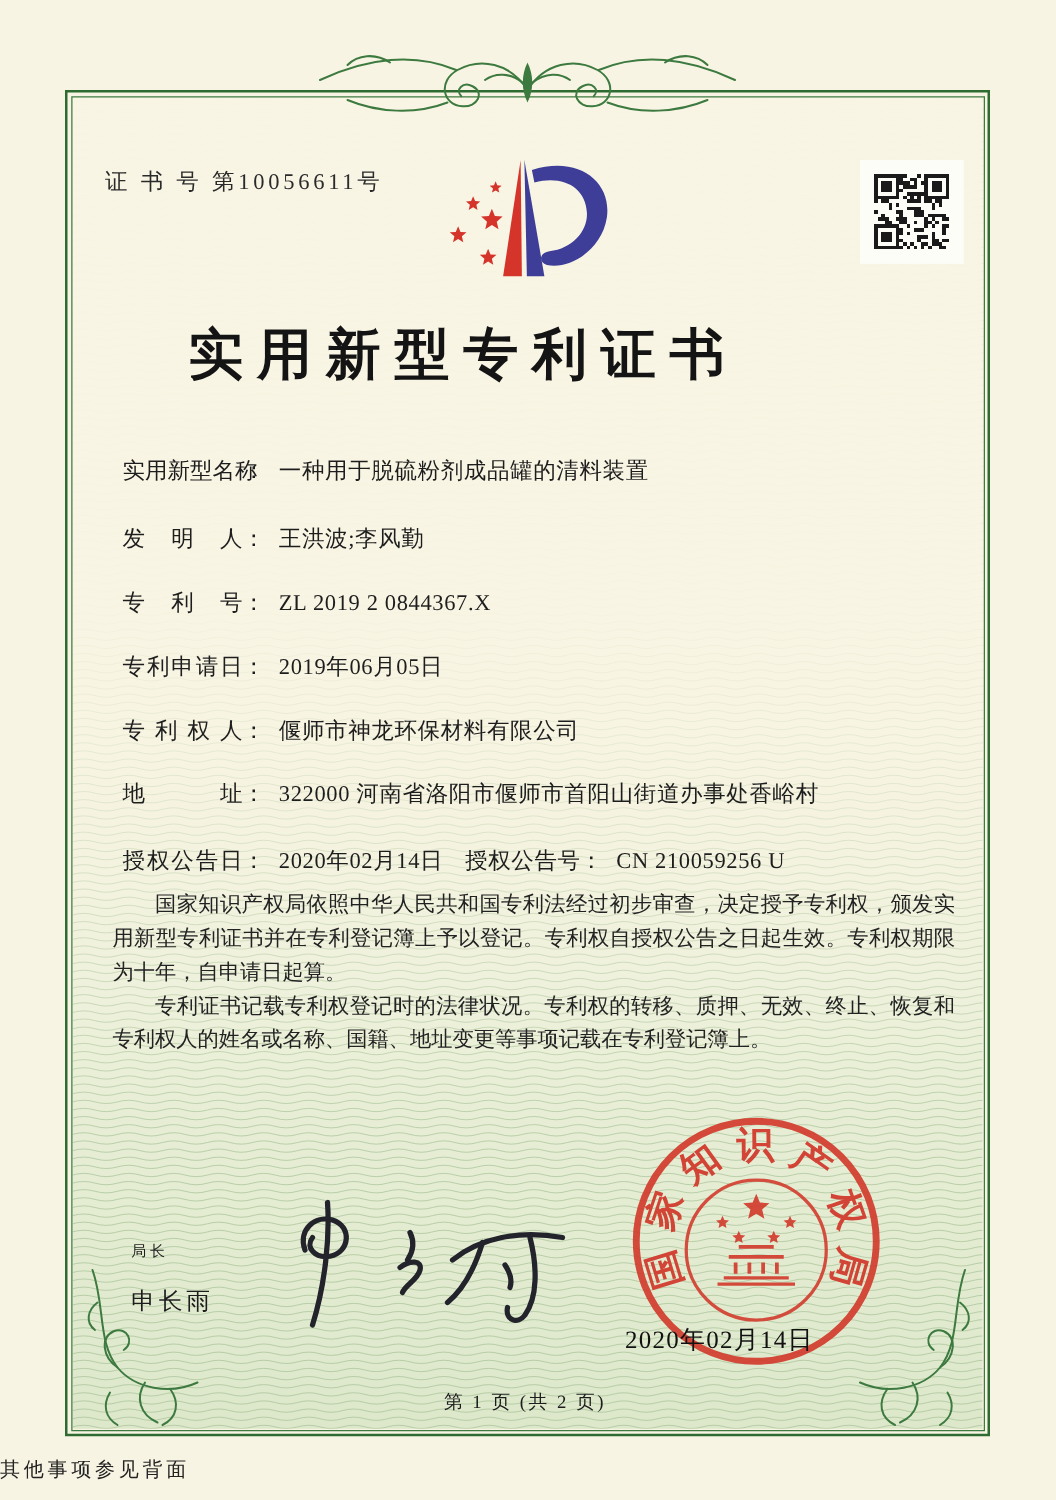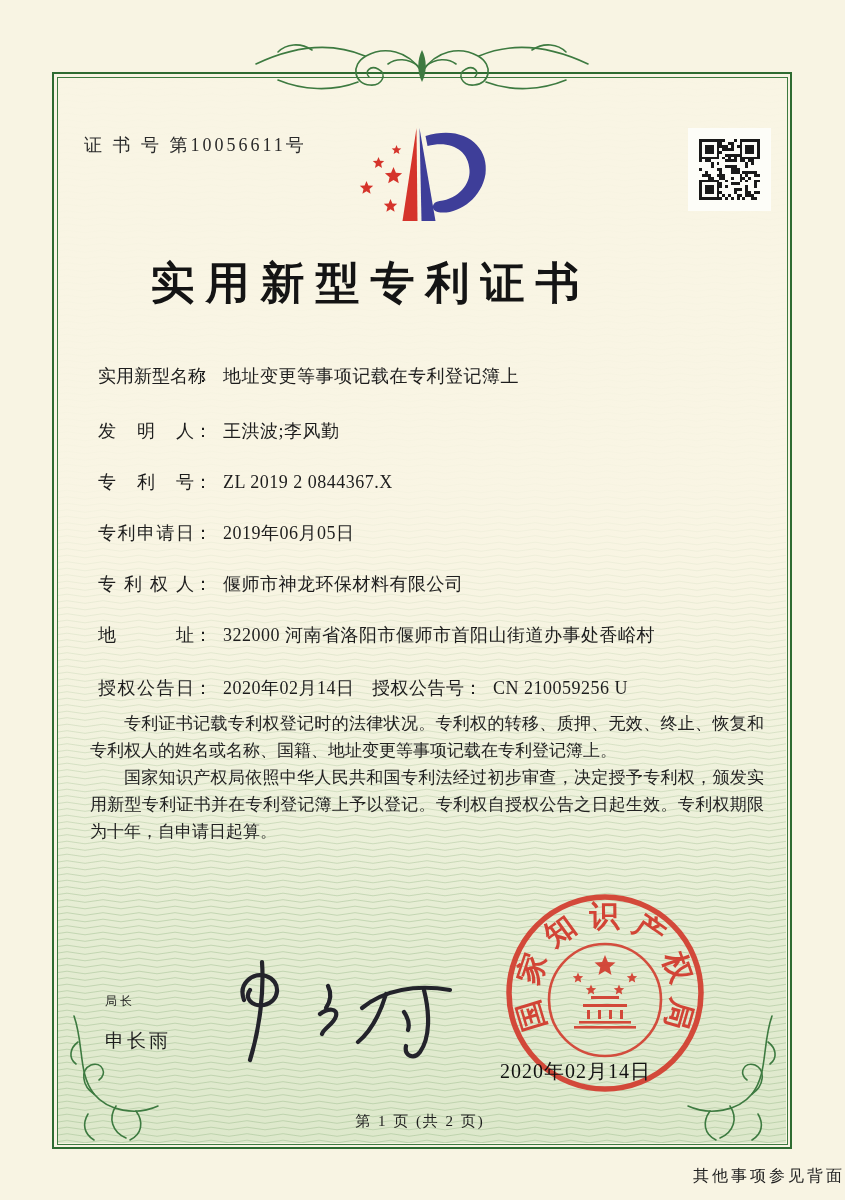--- a/index.html
+++ b/index.html
@@ -35,21 +35,21 @@
   .sig{position:absolute;left:228px;top:956px;}
   .sig path{fill:none;stroke:#23232b;stroke-width:4.2;stroke-linecap:round;stroke-linejoin:round;}
   .seal{position:absolute;left:500px;top:888px;}
   .seal .ringc{fill:none;stroke:#d23c2e;stroke-width:5.5;opacity:.93;}
   .sealchar{font-size:30px;font-weight:bold;fill:#d23c2e;text-anchor:middle;
             font-family:"Liberation Serif","DejaVu Serif",serif;opacity:.95;}
   .emb{fill:#d23c2e;opacity:.92;}
   .embline{fill:none;stroke:#d23c2e;stroke-width:2.6;opacity:.9;}
   .seal-date{position:absolute;left:500px;top:1058px;font-size:20px;letter-spacing:1px;color:#111;}
   .pagefoot{position:absolute;left:52px;width:736px;top:1112px;text-align:center;font-size:15px;letter-spacing:2px;}
-  .backnote{position:absolute;left:0;width:845px;top:1166px;text-align:right;font-size:16px;letter-spacing:3px;color:#222;}
+  .backnote{position:absolute;left:0;width:845px;top:1166px;text-align:left;font-size:16px;letter-spacing:3px;color:#222;}
   
   .orn{position:absolute;}
   .orn path{fill:none;stroke:#3d7a40;stroke-width:1.6;stroke-linecap:round;}
   .orn .fil{fill:#3d7a40;stroke:none;}
   
   .logo{position:absolute;left:352px;top:120px;}
   .qr{position:absolute;left:688px;top:128px;background:#fdfdf8;}
 </style>
 </head>
 <body>
@@ -251,21 +251,21 @@
   <div class="title">实用新型专利证书</div>
 
   <div class="fields">
       <div class="row" style="top: 364px;"><span class="lbl spread">
           <i style="font-style: normal;">实</i>
           <i style="font-style: normal;">用</i>
           <i style="font-style: normal;">新</i>
           <i style="font-style: normal;">型</i>
           <i style="font-style: normal;">名</i>
           <i style="font-style: normal;">称</i>
-        </span><span class="colon">：</span><span class="val">地址变更等事项记载在专利登记簿上</span></div>
+        </span><span class="colon">：</span><span class="val">一种用于脱硫粉剂成品罐的清料装置</span></div>
       <div class="row" style="top: 419px;"><span class="lbl spread">
           <i style="font-style: normal;">发</i>
           <i style="font-style: normal;">明</i>
           <i style="font-style: normal;">人</i>
         </span><span class="colon">：</span><span class="val">王洪波;李风勤</span></div>
       <div class="row" style="top: 470px;"><span class="lbl spread">
           <i style="font-style: normal;">专</i>
           <i style="font-style: normal;">利</i>
           <i style="font-style: normal;">号</i>
         </span><span class="colon">：</span><span class="val">ZL 2019 2 0844367.X</span></div>
@@ -301,22 +301,22 @@
           <i style="font-style: normal;">授</i>
           <i style="font-style: normal;">权</i>
           <i style="font-style: normal;">公</i>
           <i style="font-style: normal;">告</i>
           <i style="font-style: normal;">号</i>
         </span><span class="colon">：</span><span class="val">CN 210059256 U</span>
     </span>
   </div>
 
   <div class="paras">
+    <p>国家知识产权局依照中华人民共和国专利法经过初步审查，决定授予专利权，颁发实用新型专利证书并在专利登记簿上予以登记。专利权自授权公告之日起生效。专利权期限为十年，自申请日起算。</p>
     <p>专利证书记载专利权登记时的法律状况。专利权的转移、质押、无效、终止、恢复和专利权人的姓名或名称、国籍、地址变更等事项记载在专利登记簿上。</p>
-    <p>国家知识产权局依照中华人民共和国专利法经过初步审查，决定授予专利权，颁发实用新型专利证书并在专利登记簿上予以登记。专利权自授权公告之日起生效。专利权期限为十年，自申请日起算。</p>
   </div>
 
   <div class="signer-title">局长</div>
   <div class="signer-name">申长雨</div>
 
   <svg class="sig" width="240" height="110" viewBox="0 0 240 110">
     <path d="M34,6 C36,34 32,72 22,104"></path>
     <path d="M16,44 C10,28 24,16 38,20 C54,25 52,46 36,49 C24,51 16,42 22,34"></path>
     <path d="M100,30 C104,38 102,46 98,52"></path>
     <path d="M92,58 C100,52 110,52 108,60 C106,68 96,72 94,78"></path>

